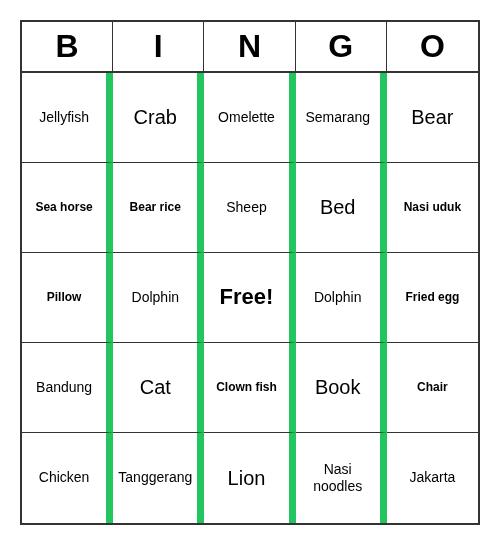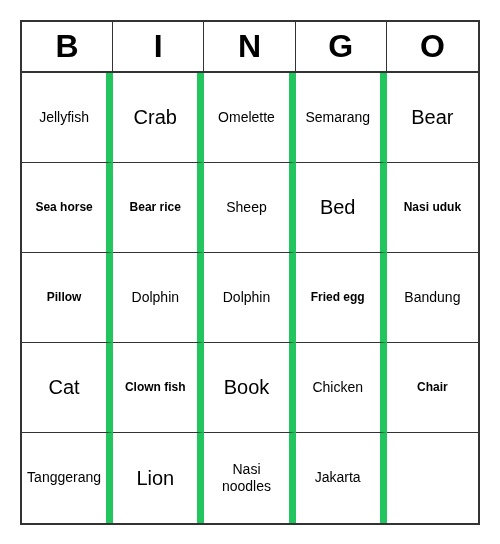--- a/index.html
+++ b/index.html
@@ -104,26 +104,27 @@
       <div class="bingo-cell small">Omelette</div>
       <div class="bingo-cell small">Semarang</div>
       <div class="bingo-cell large">Bear</div>
       <div class="bingo-cell medium">Sea horse</div>
       <div class="bingo-cell medium">Bear rice</div>
       <div class="bingo-cell small">Sheep</div>
       <div class="bingo-cell large">Bed</div>
       <div class="bingo-cell medium">Nasi uduk</div>
       <div class="bingo-cell medium">Pillow</div>
       <div class="bingo-cell small">Dolphin</div>
+      <div class="bingo-cell free">Free!</div>
       <div class="bingo-cell small">Dolphin</div>
       <div class="bingo-cell medium">Fried egg</div>
       <div class="bingo-cell small">Bandung</div>
       <div class="bingo-cell large">Cat</div>
       <div class="bingo-cell medium">Clown fish</div>
       <div class="bingo-cell large">Book</div>
+      <div class="bingo-cell medium">Chair</div>
       <div class="bingo-cell small">Chicken</div>
-      <div class="bingo-cell medium">Chair</div>
       <div class="bingo-cell small">Tanggerang</div>
       <div class="bingo-cell large">Lion</div>
       <div class="bingo-cell small">Nasi noodles</div>
       <div class="bingo-cell small">Jakarta</div>
     </div>
 </div>
 
 </body></html>

